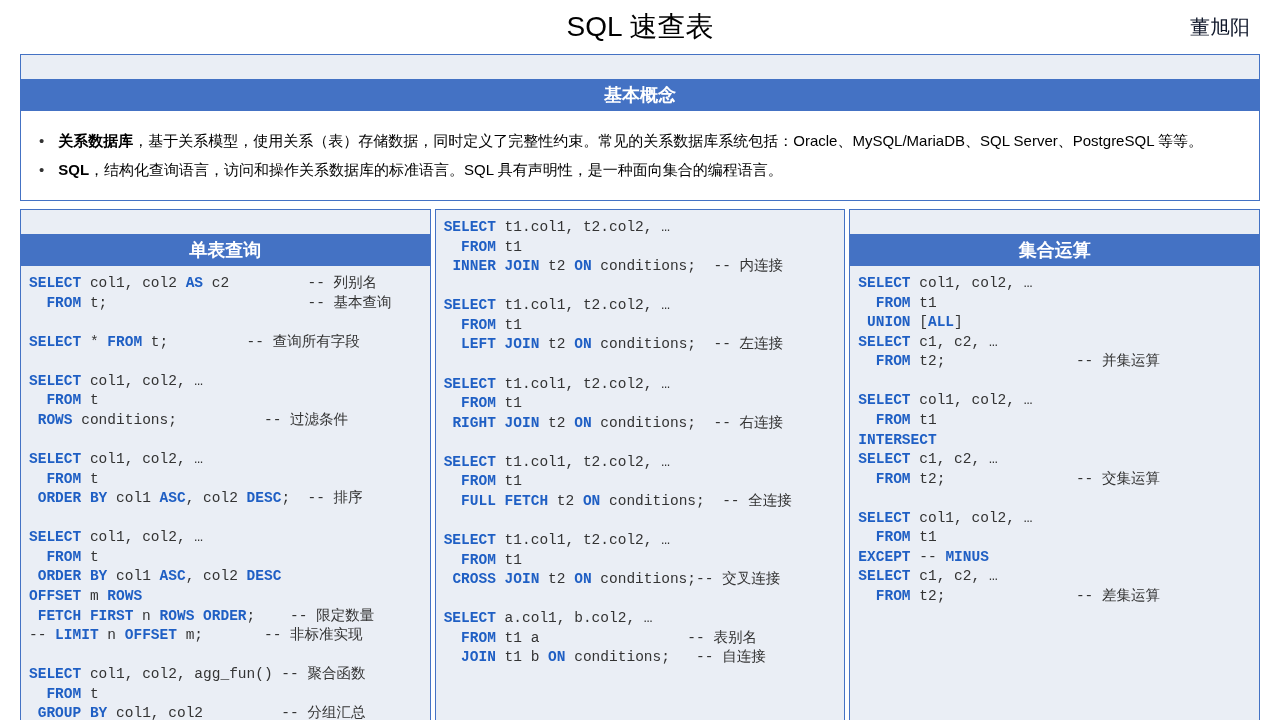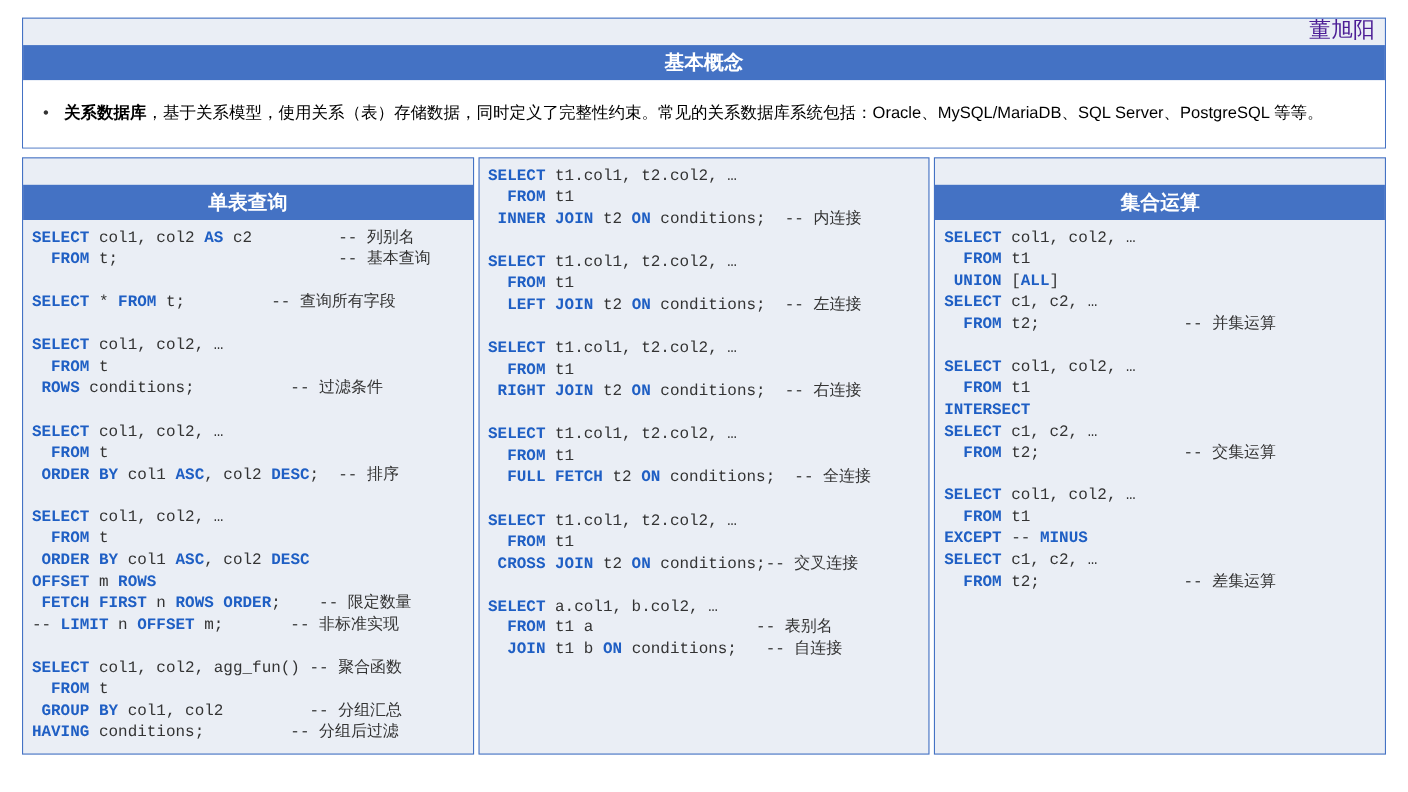--- a/index.html
+++ b/index.html
@@ -6,21 +6,21 @@
   body {
     font-family: "Microsoft YaHei", "SimHei", Arial, sans-serif;
     background: #fff;
     width: 1280px;
     height: 720px;
     overflow: hidden;
     padding: 8px 20px 0 20px;
   }
   .header { display: flex; align-items: baseline; justify-content: center; position: relative; margin-bottom: 8px; }
   .title { font-size: 28px; font-weight: 400; text-align: center; }
-  .author { position: absolute; right: 10px; top: 6px; font-size: 20px; color: #4c1d95; }
+  .author { position: absolute; right: 10px; top: 6px; font-size: 20px; color: #0f172a; }
   .main-box { border: 1px solid #4472C4; background: #eaeef5; margin-bottom: 8px; }
   .section-header { background: #4472C4; color: #fff; font-weight: bold; text-align: center; padding: 4px 0; font-size: 18px; margin-top: 24px; }
   .concept-body { background: #fff; margin: 0; padding: 16px 18px; font-size: 15px; line-height: 1.9; }
   .concept-body ul { list-style: none; }
   .concept-body li::before { content: "•"; margin-right: 14px; color: #333; }
   .bold { font-weight: bold; }
   .columns { display: flex; gap: 4px; }
   .col { flex: 1; border: 1px solid #4472C4; background: #eaeef5; display: flex; flex-direction: column; }
   .code-body {
     font-family: "Courier New", Consolas, monospace;
@@ -31,28 +31,30 @@
     color: #333;
     flex: 1;
     overflow: hidden;
   }
   .kw { color: #1f5fc4; font-weight: bold; }
 </style>
 </head>
 <body>
 
 <div class="header">
+  <div class="title">SQL 速查表</div>
   <div class="author">董旭阳</div>
 </div>
 
 <div class="main-box">
   <div class="section-header">基本概念</div>
   <div class="concept-body">
     <ul>
       <li><span class="bold">关系数据库</span><span>，基于关系模型，使用关系（表）存储数据，同时定义了完整性约束。常见的关系数据库系统包括：Oracle、MySQL/MariaDB、SQL Server、PostgreSQL 等等。</span></li>
+      <li><span class="bold">SQL</span><span>，结构化查询语言，访问和操作关系数据库的标准语言。SQL 具有声明性，是一种面向集合的编程语言。</span></li>
     </ul>
   </div>
 </div>
 
 <div class="columns">
   <div class="col">
     <div class="section-header">单表查询</div>
     <div class="code-body"><span class="kw">SELECT</span> col1, col2 <span class="kw">AS</span> c2         -- 列别名
   <span class="kw">FROM</span> t;                       -- 基本查询
 

